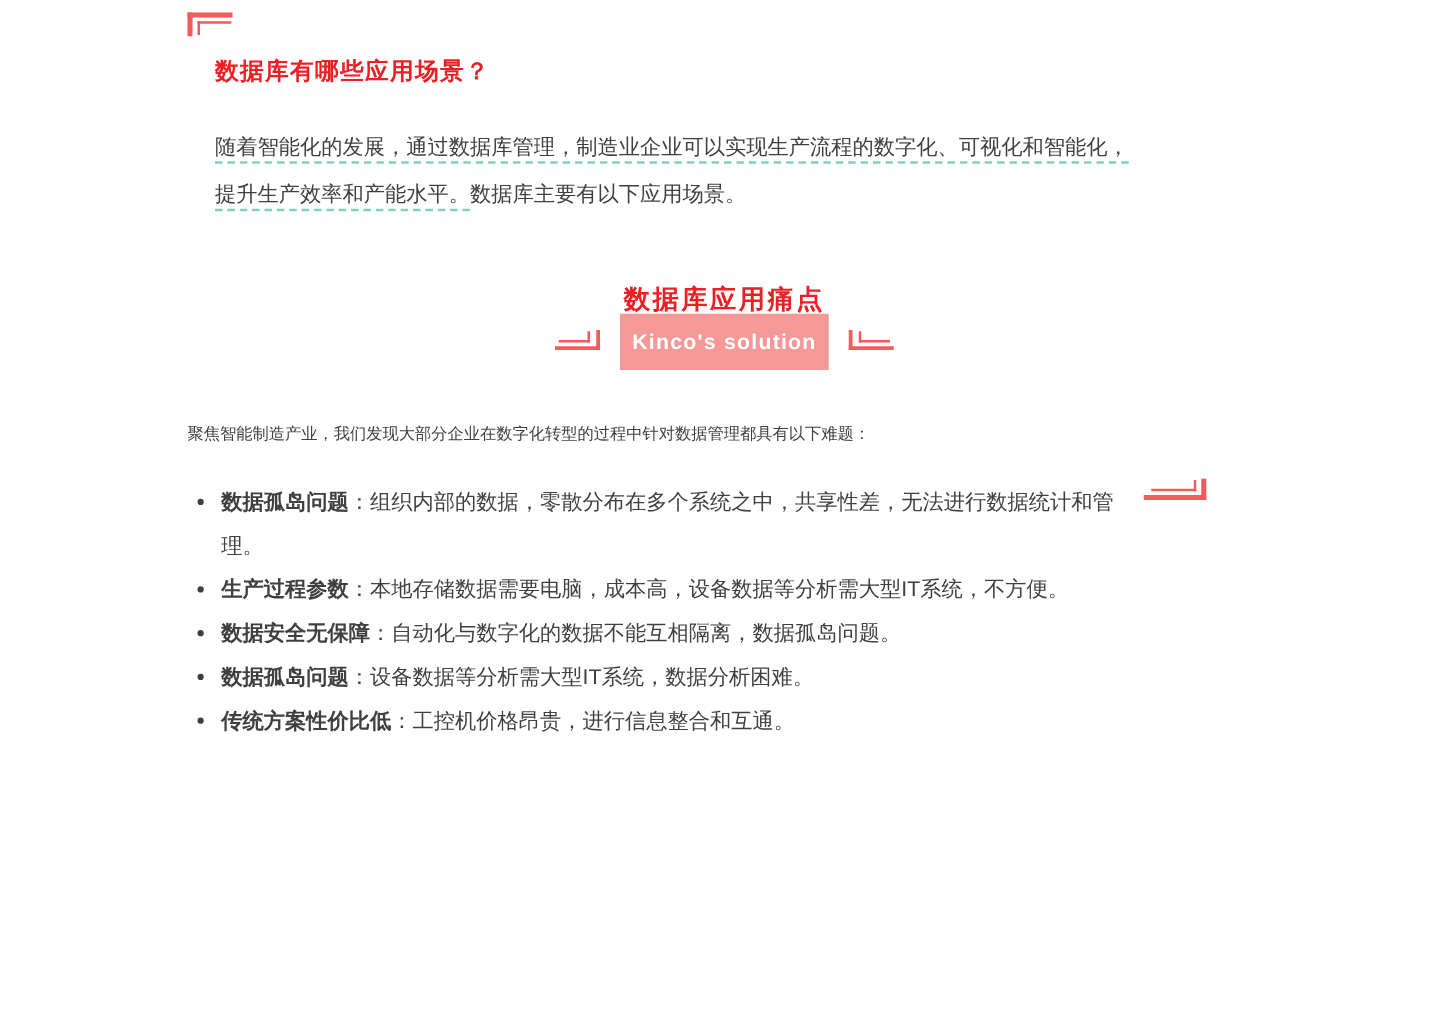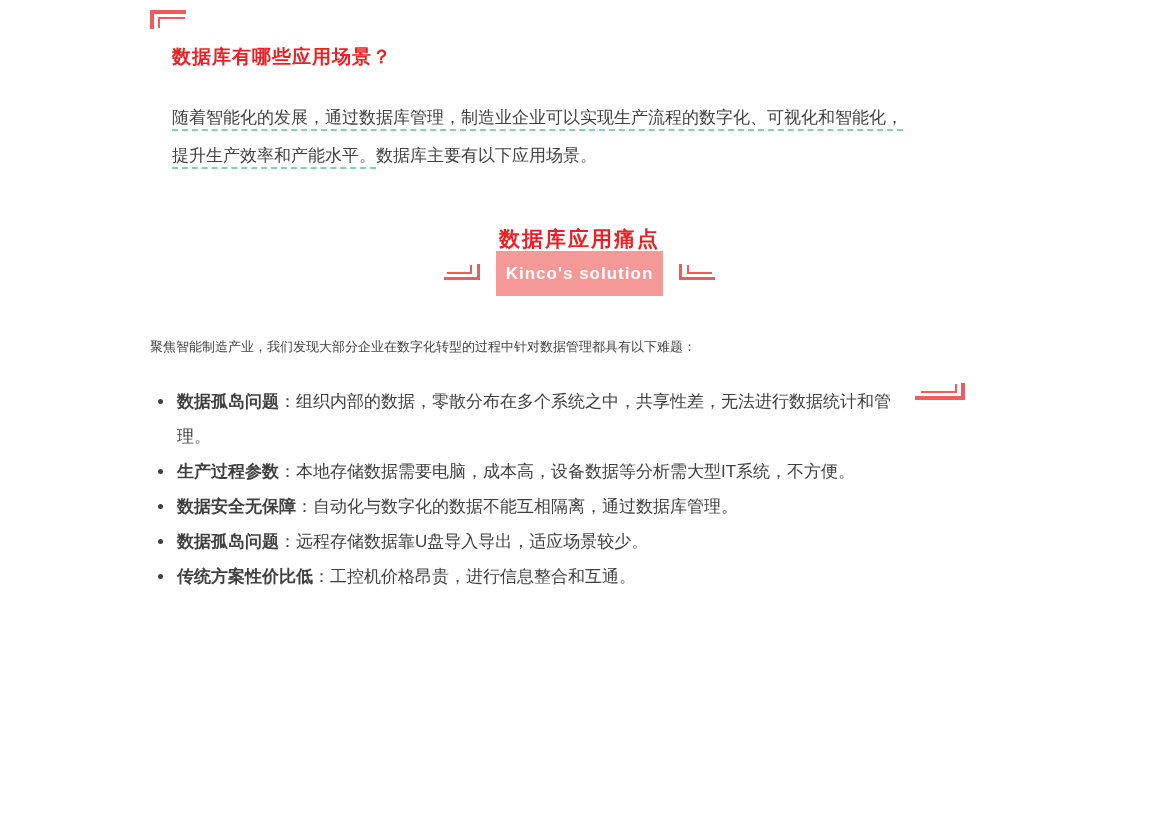--- a/index.html
+++ b/index.html
@@ -85,19 +85,19 @@
     <div class="hdeco hdeco-r">
       <div class="inner"></div>
     </div>
   </div>
 
   <section class="sec2">
     <p class="intro2">聚焦智能制造产业，我们发现大部分企业在数字化转型的过程中针对数据管理都具有以下难题：</p>
     <ul class="list2">
       <li><span class="lead">数据孤岛问题</span><span>：组织内部的数据，零散分布在多个系统之中，共享性差，无法进行数据统计和管理。</span></li>
       <li><span class="lead">生产过程参数</span><span>：本地存储数据需要电脑，成本高，设备数据等分析需大型IT系统，不方便。</span></li>
-      <li><span class="lead">数据安全无保障</span><span>：自动化与数字化的数据不能互相隔离，通过数据库管理。</span></li>
-      <li><span class="lead">数据孤岛问题</span><span>：远程存储数据靠U盘导入导出，适应场景较少。</span></li>
+      <li><span class="lead">数据安全无保障</span><span>：自动化与数字化的数据不能互相隔离，数据孤岛问题。</span></li>
+      <li><span class="lead">数据孤岛问题</span><span>：设备数据等分析需大型IT系统，数据分析困难。</span></li>
       <li><span class="lead">传统方案性价比低</span><span>：工控机价格昂贵，进行信息整合和互通。</span></li>
     </ul>
   </section>
 
 </div>
 
 </body></html>

